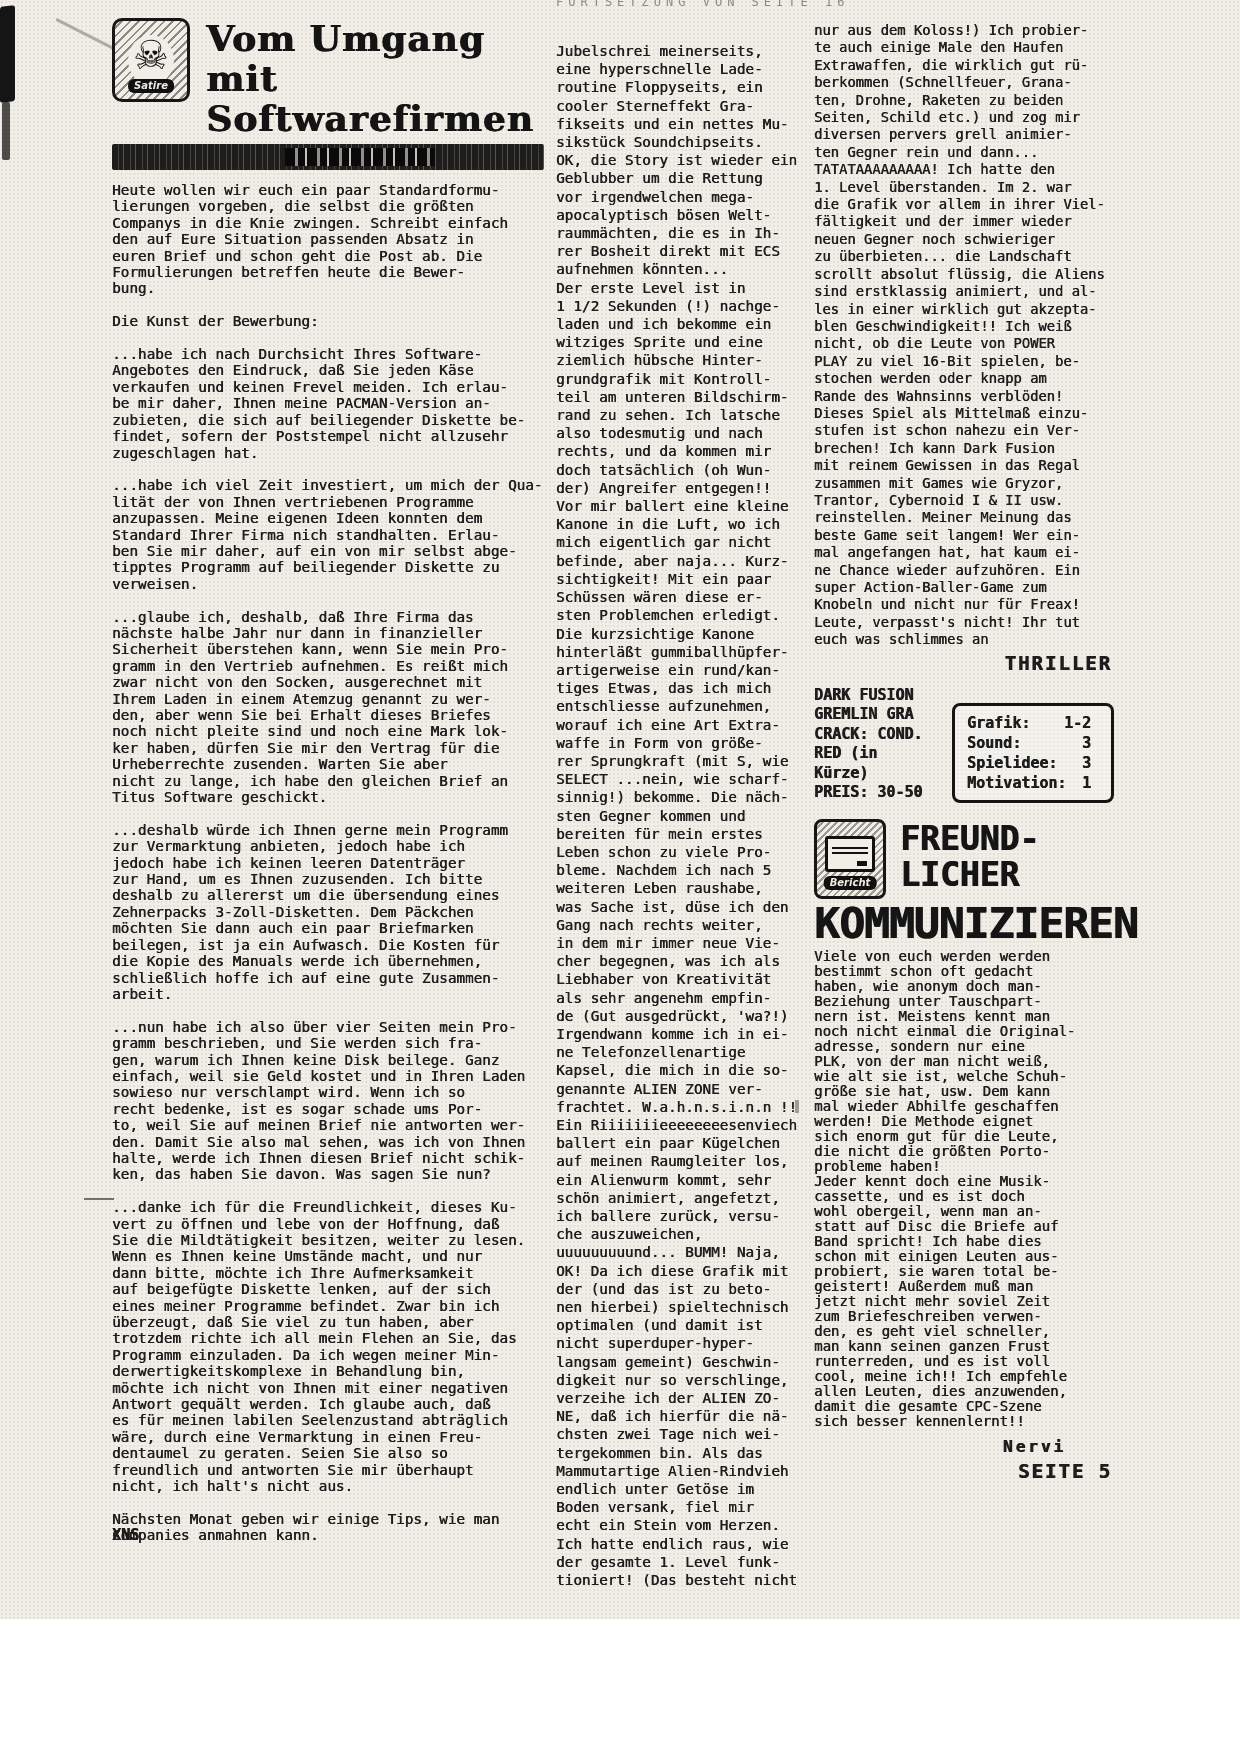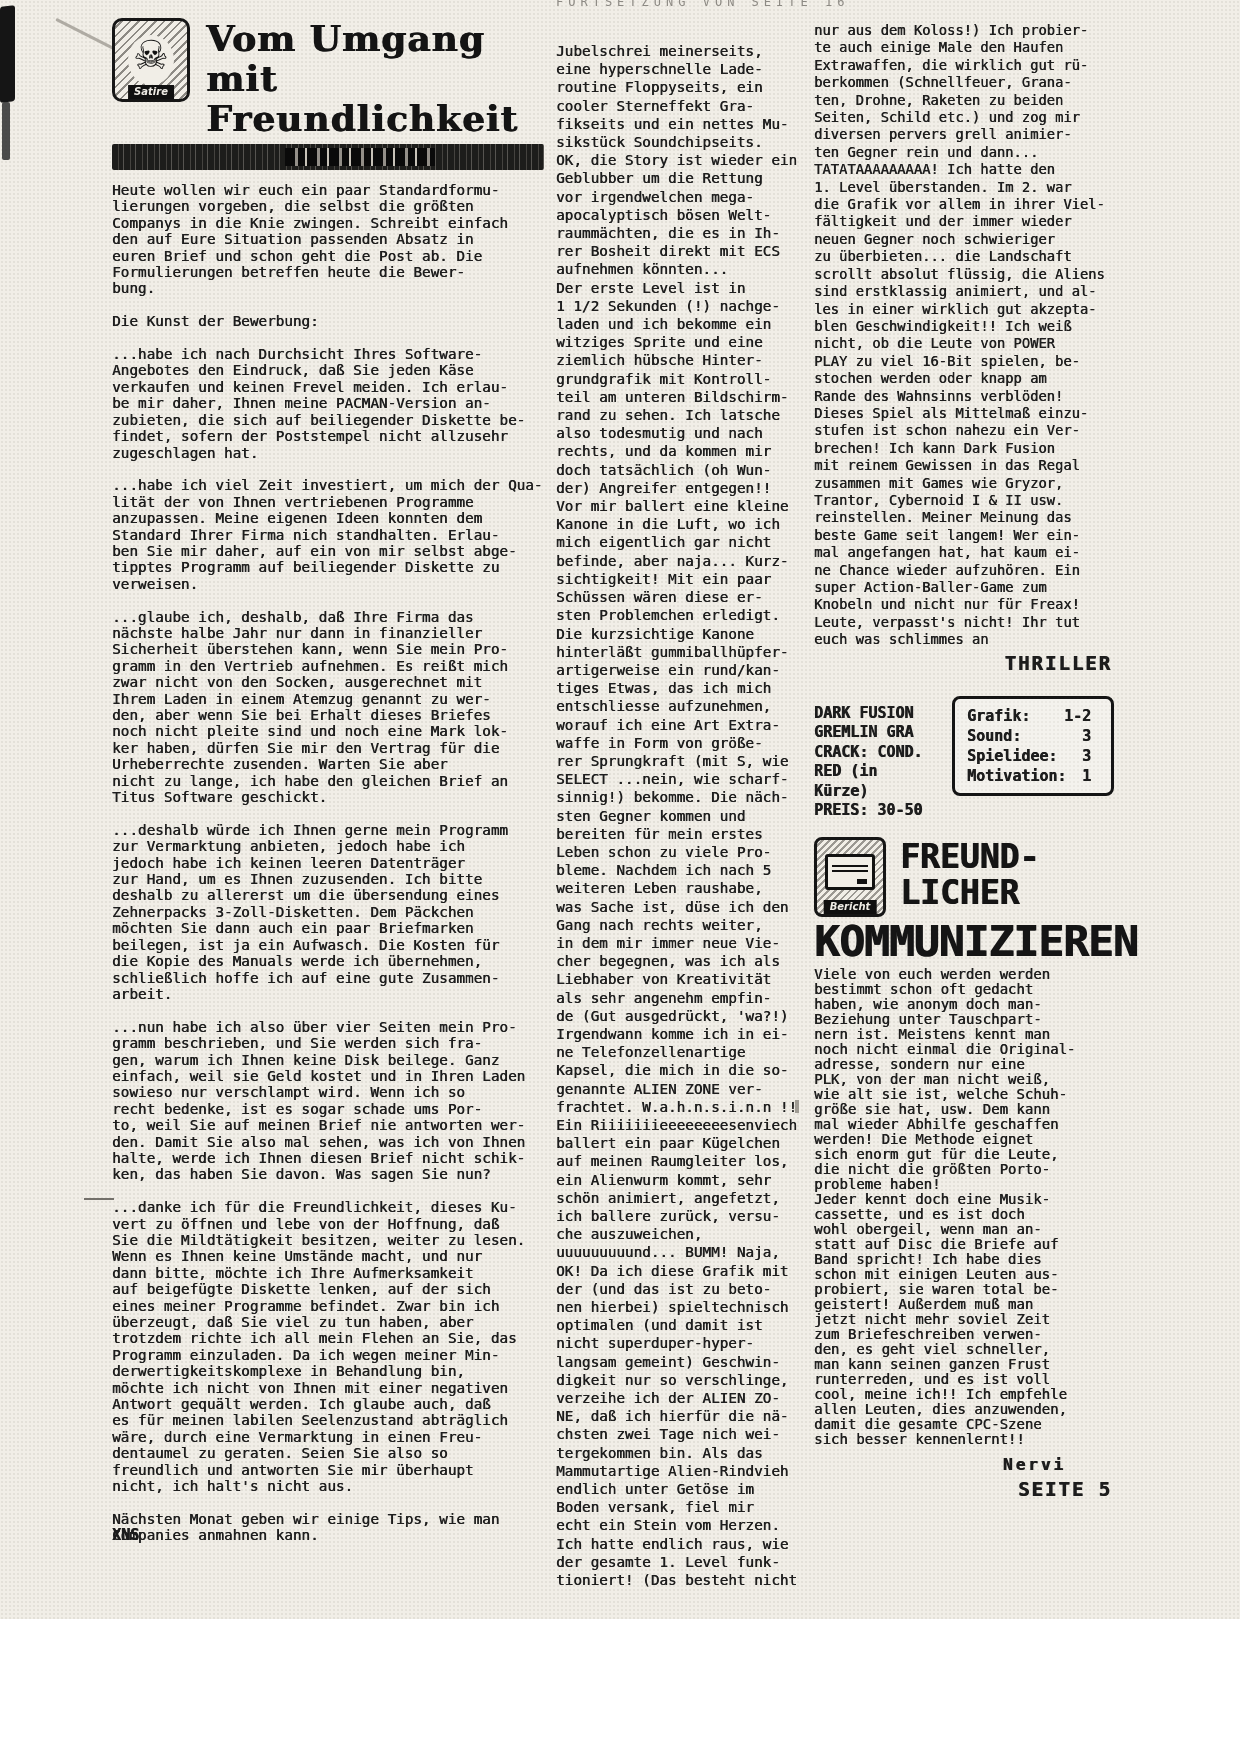--- a/index.html
+++ b/index.html
@@ -29,24 +29,24 @@
     width:78px;height:84px;border:3px solid #161616;border-radius:10px;
     background:repeating-linear-gradient(135deg,#f1eee7 0 4px,#8d8a84 4px 6px);
     display:flex;align-items:center;justify-content:center;
     box-sizing:border-box;
   }
   .icon-box .glyph-pad{
     background:#f1eee7;border-radius:50%;padding:0 5px 10px 5px;line-height:1;
   }
   .skull{font-family:"DejaVu Sans",sans-serif;font-size:40px;color:#111;}
   .icon-box-label{
-    position:absolute;left:50%;bottom:0;transform:translateX(-50%);
+    position:absolute;left:50%;bottom:6px;transform:translateX(-50%);
     background:#101010;color:#efece5;
     font:italic bold 10px/14px "DejaVu Sans",sans-serif;
-    padding:0 6px;border-radius:0;white-space:nowrap;
+    padding:0 6px;border-radius:6px;white-space:nowrap;
   }
   .blackletter-title{
     margin:0;font-family:"DejaVu Serif",serif;font-weight:bold;
     font-size:36px;line-height:40px;white-space:pre-line;
     color:#141414;text-shadow:1px 0 currentColor;letter-spacing:1px;
   }
   .banner{
     position:relative;margin-top:6px;height:26px;border-radius:2px;
     background:repeating-linear-gradient(90deg,#1d1d1b 0 6px,#45433f 6px 7px,#1d1d1b 7px 11px,#565450 11px 12px);
   }
@@ -66,21 +66,21 @@
   .faint-continuation{
     position:absolute;left:556px;top:-5px;width:566px;height:15px;overflow:hidden;
     font:12px/15px "DejaVu Sans Mono",monospace;letter-spacing:5px;
     color:#8d8a84;white-space:nowrap;
   }
   .verdict{
     margin-top:3px;text-align:right;padding-right:2px;
     font:bold 19px/22px "DejaVu Sans Mono",monospace;letter-spacing:2px;
     text-shadow:0.7px 0 currentColor;
   }
-  .info-row{display:flex;gap:14px;margin-top:22px;align-items:flex-start;}
+  .info-row{display:flex;gap:14px;margin-top:4px;align-items:flex-end;}
   .game-info{
     flex:1;padding-top:8px;white-space:pre-line;
     font:bold 15px/19.5px "DejaVu Sans Mono",monospace;text-shadow:0.6px 0 currentColor;
   }
   .ratings-box{
     flex:0 0 auto;width:162px;border:3px solid #141414;border-radius:8px;
     padding:7px 20px 7px 12px;box-sizing:border-box;background:rgba(255,255,255,0.25);
   }
   .rating-row{
     display:flex;justify-content:space-between;
@@ -139,21 +139,21 @@
 
   <div class="faint-continuation">FORTSETZUNG VON SEITE 16</div>
 
   <section class="col col-left">
     <header class="article-header">
       <div class="icon-box">
         <span class="glyph-pad"><span class="skull">☠</span></span>
         <span class="icon-box-label">Satire</span>
       </div>
       <h1 class="blackletter-title">Vom Umgang mit
-Freundlichkeit</h1>
+Softwarefirmen</h1>
     </header>
     <div class="banner"></div>
     <div class="body-text left-body">Heute wollen wir euch ein paar Standardformu-
 lierungen vorgeben, die selbst die größten
 Companys in die Knie zwingen. Schreibt einfach
 den auf Eure Situation passenden Absatz in
 euren Brief und schon geht die Post ab. Die
 Formulierungen betreffen heute die Bewer-
 bung.
 

